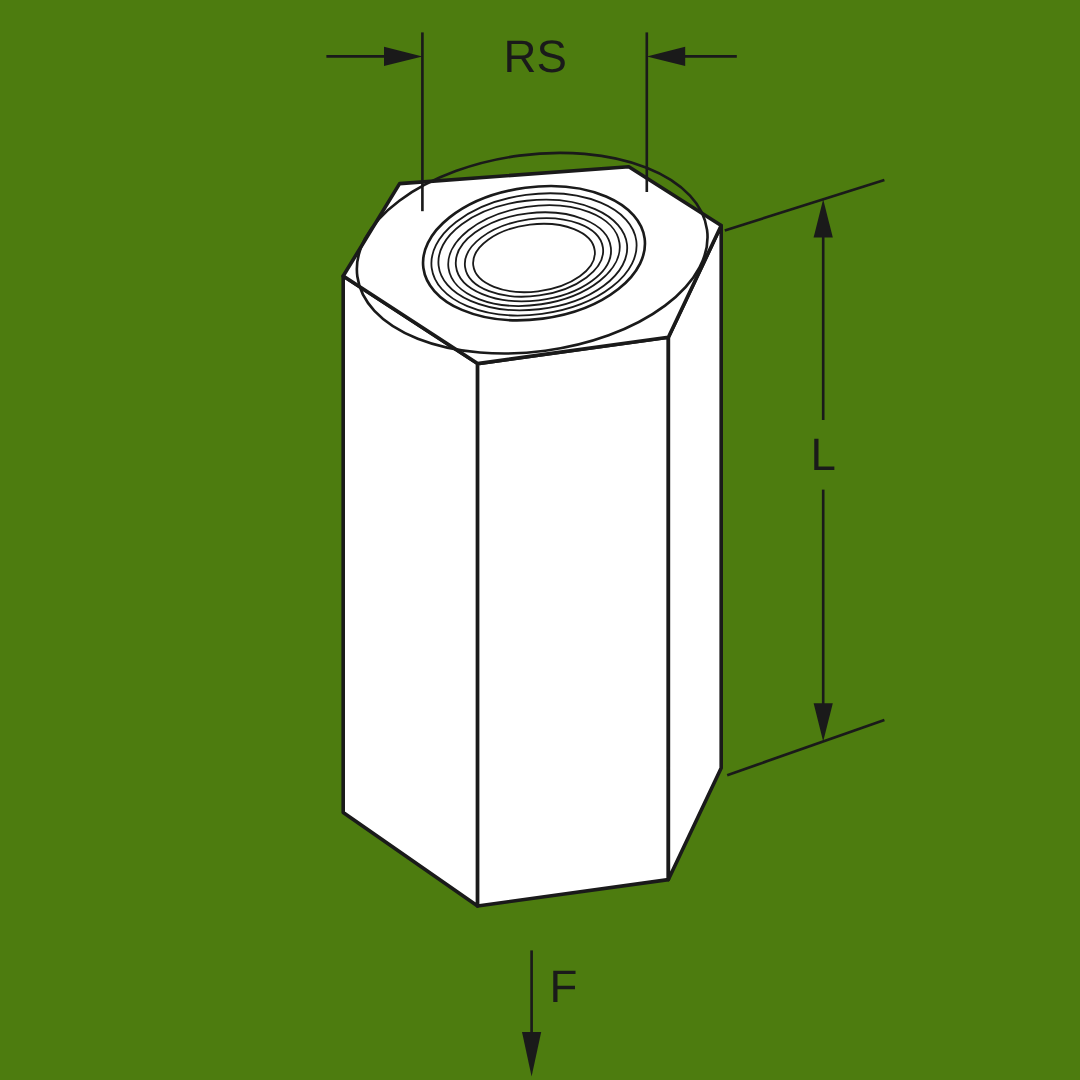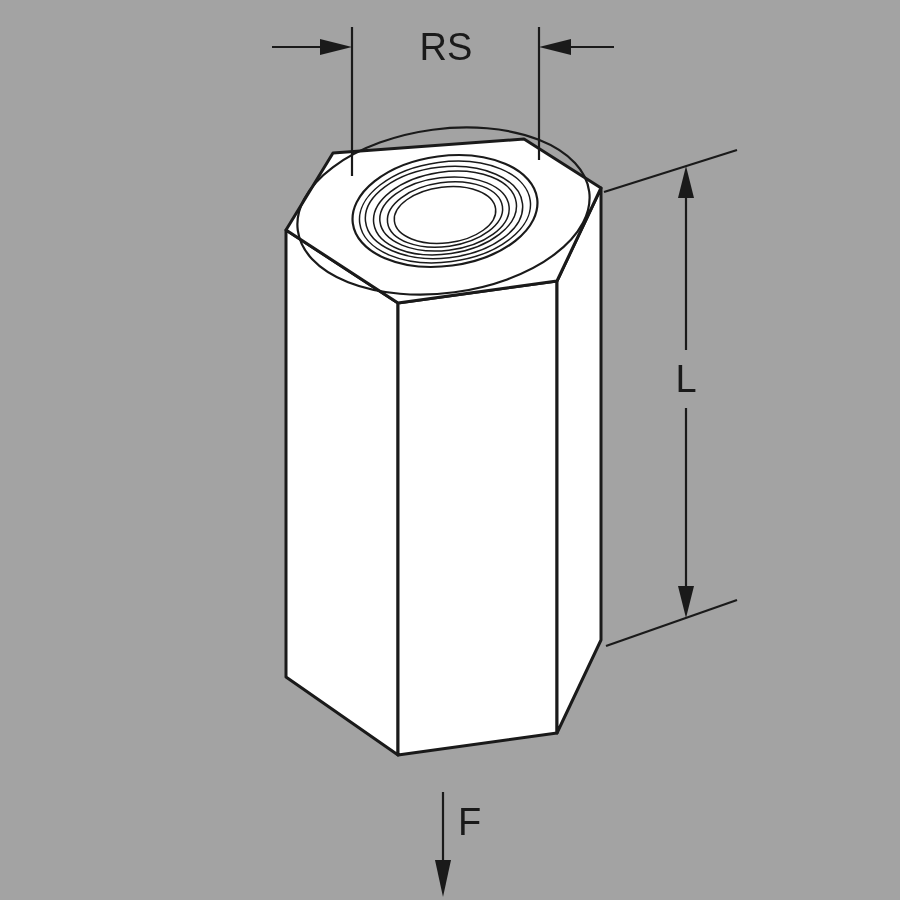--- a/index.html
+++ b/index.html
@@ -4,21 +4,21 @@
 <style>
   html, body {
     margin: 0;
     padding: 0;
     background: #ffffff;
   }
   .stage {
     position: relative;
     width: 900px;
     height: 900px;
-    background: #a3a3a3;
+    background: #4d7c0f;
     overflow: hidden;
     font-family: "Liberation Sans", sans-serif;
   }
   svg {
     display: block;
   }
   .part-fill {
     fill: #ffffff;
     stroke: #1a1a1a;
     stroke-width: 3;

